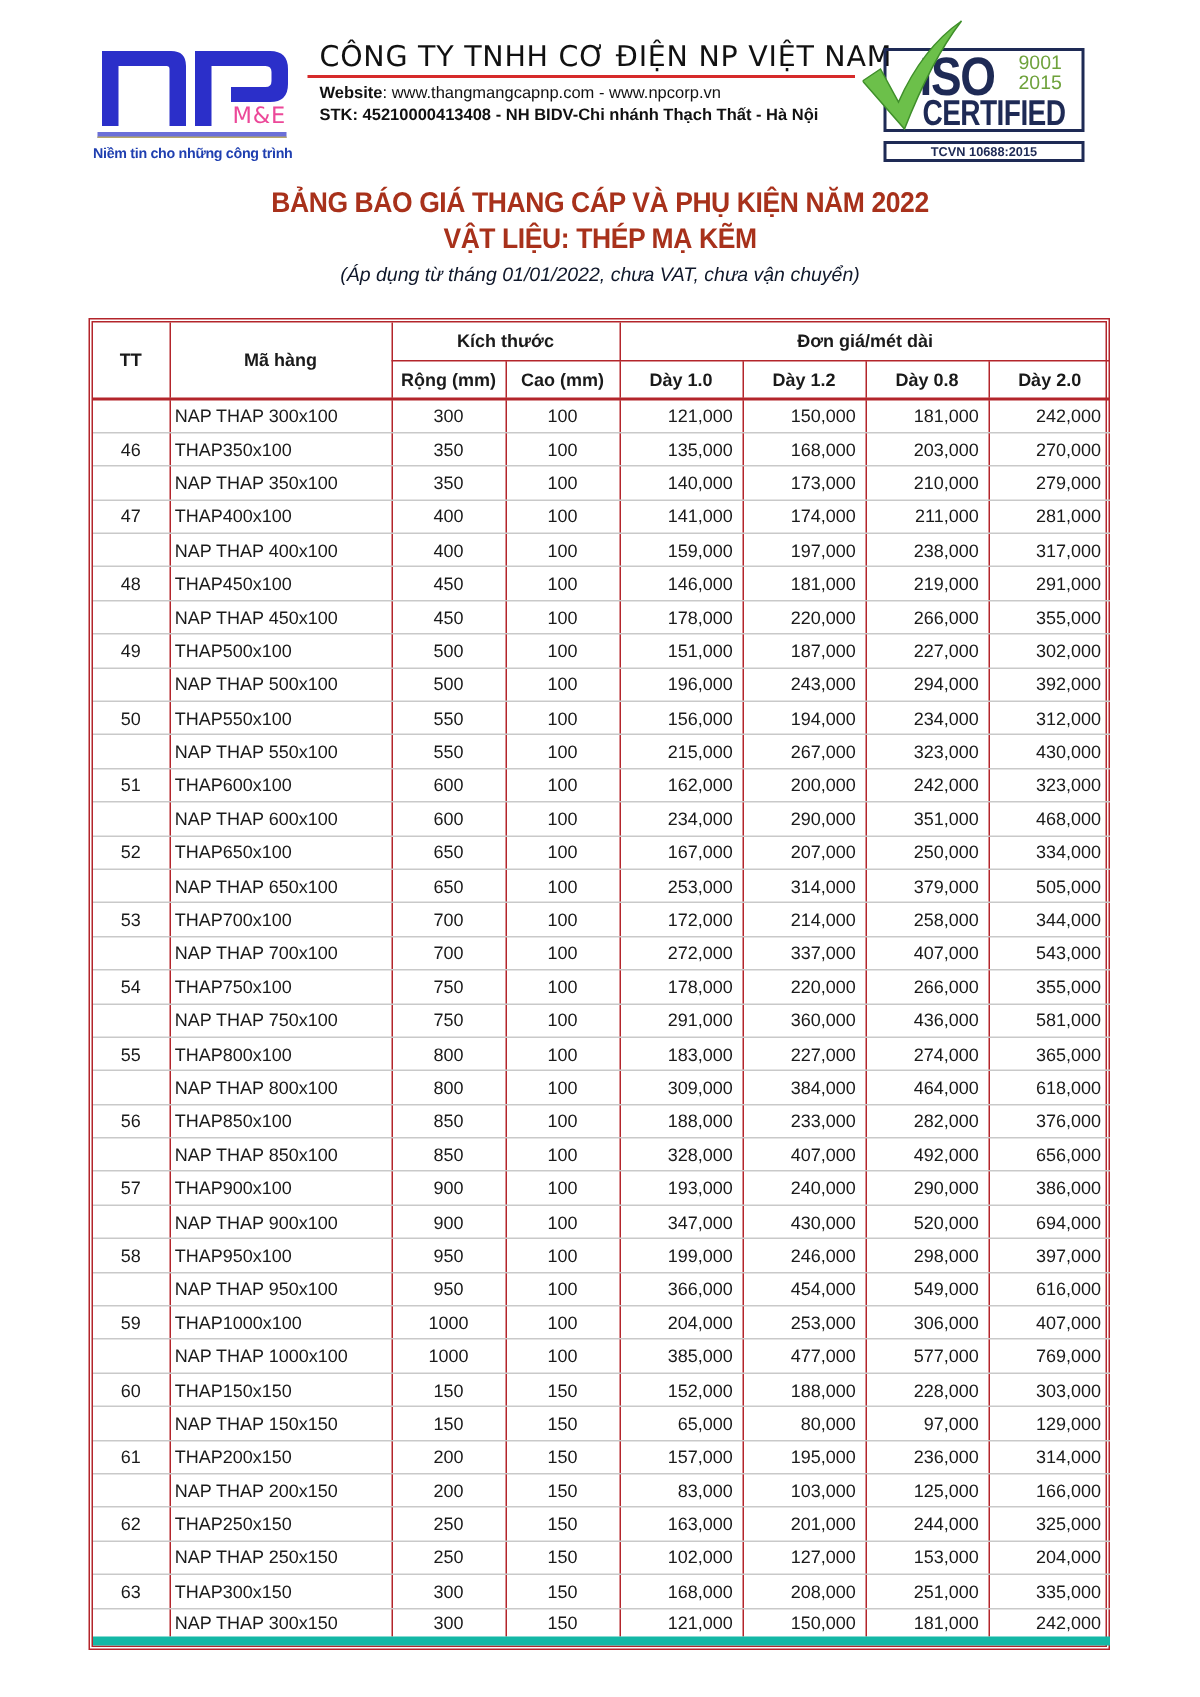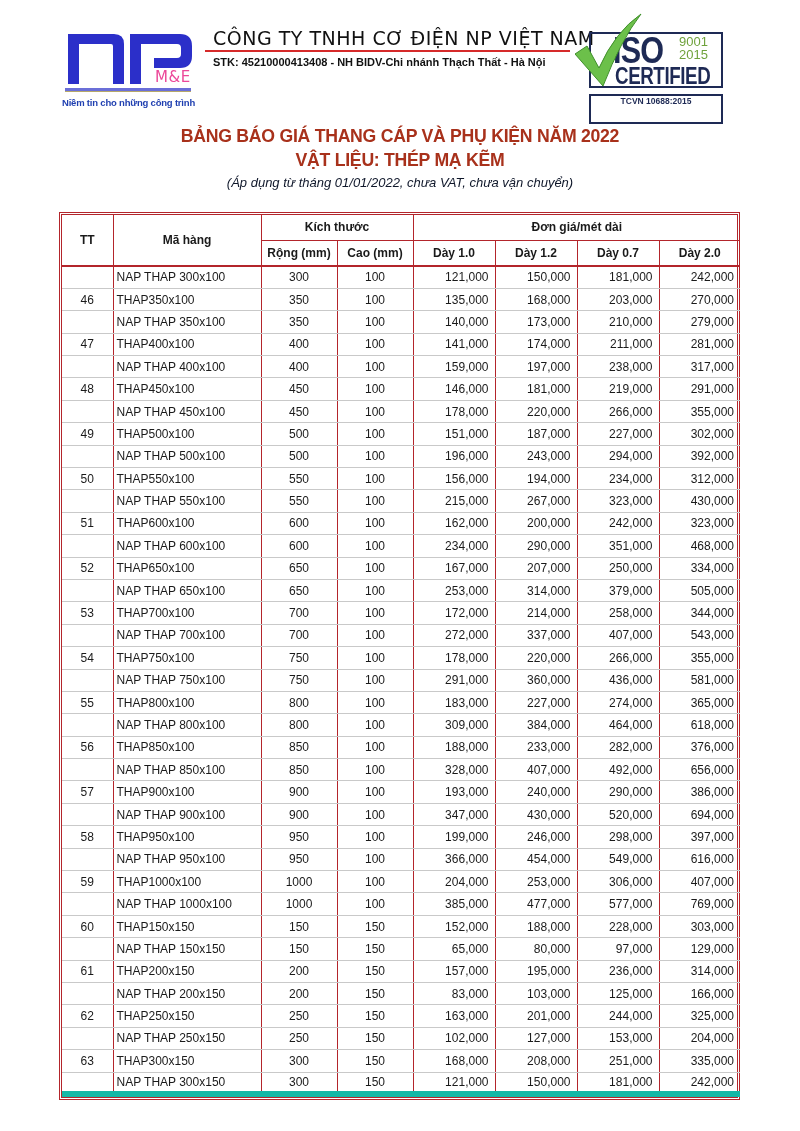--- a/index.html
+++ b/index.html
@@ -17,21 +17,21 @@
     .company-line { position: absolute; left: 205px; top: 50px; width: 365px; height: 2px; background: #d62a2a; }
     .info { position: absolute; left: 213px; top: 55px; font-size: 11px; line-height: 14.5px; color: #111; white-space: nowrap; }
     .info b { font-weight: bold; }
     .info .gap { display: inline-block; width: 20px; }
 
     .iso { position: absolute; left: 575px; top: 10px; width: 148px; height: 100px; }
     .iso-box { position: absolute; left: 14px; top: 22px; width: 134px; height: 56px; border: 2px solid #1e2a55; }
     .iso-text { position: absolute; left: 38px; top: 22px; font-size: 36px; color: #1e2a55; font-family: "Liberation Sans", sans-serif; letter-spacing: -1px; line-height: 38px; font-weight: bold; transform: scaleX(0.85); transform-origin: left; }
     .iso-year { position: absolute; left: 104px; top: 25px; font-size: 13px; color: #6fa23c; line-height: 13px; }
     .iso-cert { position: absolute; left: 40px; top: 54px; font-size: 24px; color: #1e2a55; line-height: 24px; font-weight: bold; transform: scaleX(0.78); transform-origin: left; letter-spacing: -0.5px; }
-    .iso-tcvn { position: absolute; left: 14px; top: 84px; width: 134px; height: 30px; border: 2px solid #1e2a55; font-size: 8.5px; font-weight: bold; color: #1e2a55; text-align: center; line-height: 10px; }
+    .iso-tcvn { position: absolute; left: 14px; top: 84px; width: 134px; height: 14px; border: 2px solid #1e2a55; font-size: 8.5px; font-weight: bold; color: #1e2a55; text-align: center; line-height: 10px; }
     .iso-check { position: absolute; left: 0; top: 0; }
 
     
     .title1 { position: absolute; left: 0; top: 125px; width: 800px; text-align: center; font-size: 19px; font-weight: bold; color: #a8311b; letter-spacing: -0.3px; transform: scaleX(0.93); }
     .title2 { position: absolute; left: 0; top: 149px; width: 800px; text-align: center; font-size: 19px; font-weight: bold; color: #a8311b; letter-spacing: -0.3px; transform: scaleX(0.93); }
     .subtitle { position: absolute; left: 0; top: 175px; width: 800px; text-align: center; font-size: 13px; font-style: italic; color: #0f172a; }
 
     
     .table-wrap { position: absolute; left: 59px; top: 212px; width: 681px; border: 3px double #b3252b; }
     table { border-collapse: collapse; width: 100%; table-layout: fixed; font-size: 12px; }
@@ -60,20 +60,23 @@
     </svg>
     <span class="logo-me">M&amp;E</span>
     <div class="logo-bar"></div>
     <div class="logo-slogan">Niềm tin cho những công trình</div>
   </div>
 
   <div class="company-name">CÔNG TY TNHH CƠ ĐIỆN NP VIỆT NAM</div>
   <div class="company-line"></div>
 
   <div class="info">
+    <div>
+      <b>Website</b><span>: www.thangmangcapnp.com - www.npcorp.vn</span>
+    </div>
     <div>
       <b>STK: 45210000413408 - NH BIDV-Chi nhánh Thạch Thất - Hà Nội</b>
     </div>
   </div>
 
   <div class="iso">
     <div class="iso-box"></div>
     <span class="iso-text">ISO</span>
     <span class="iso-year"><span>9001</span><br><span>2015</span></span>
     <span class="iso-cert">CERTIFIED</span>
@@ -105,21 +108,21 @@
         <th class="tt" rowspan="2">TT</th>
         <th class="ma" rowspan="2">Mã hàng</th>
         <th colspan="2">Kích thước</th>
         <th colspan="4">Đơn giá/mét dài</th>
       </tr>
       <tr class="r2">
         <th>Rộng (mm)</th>
         <th>Cao (mm)</th>
         <th>Dày 1.0</th>
         <th>Dày 1.2</th>
-        <th>Dày 0.7</th>
+        <th>Dày 0.8</th>
         <th>Dày 2.0</th>
       </tr>
     </thead>
     <tbody id="rows">
         <tr>
           <td class="tt"></td>
           <td class="ma">NAP THAP 300x100</td>
           <td class="num">300</td>
           <td class="num">100</td>
           <td class="price">121,000</td>

